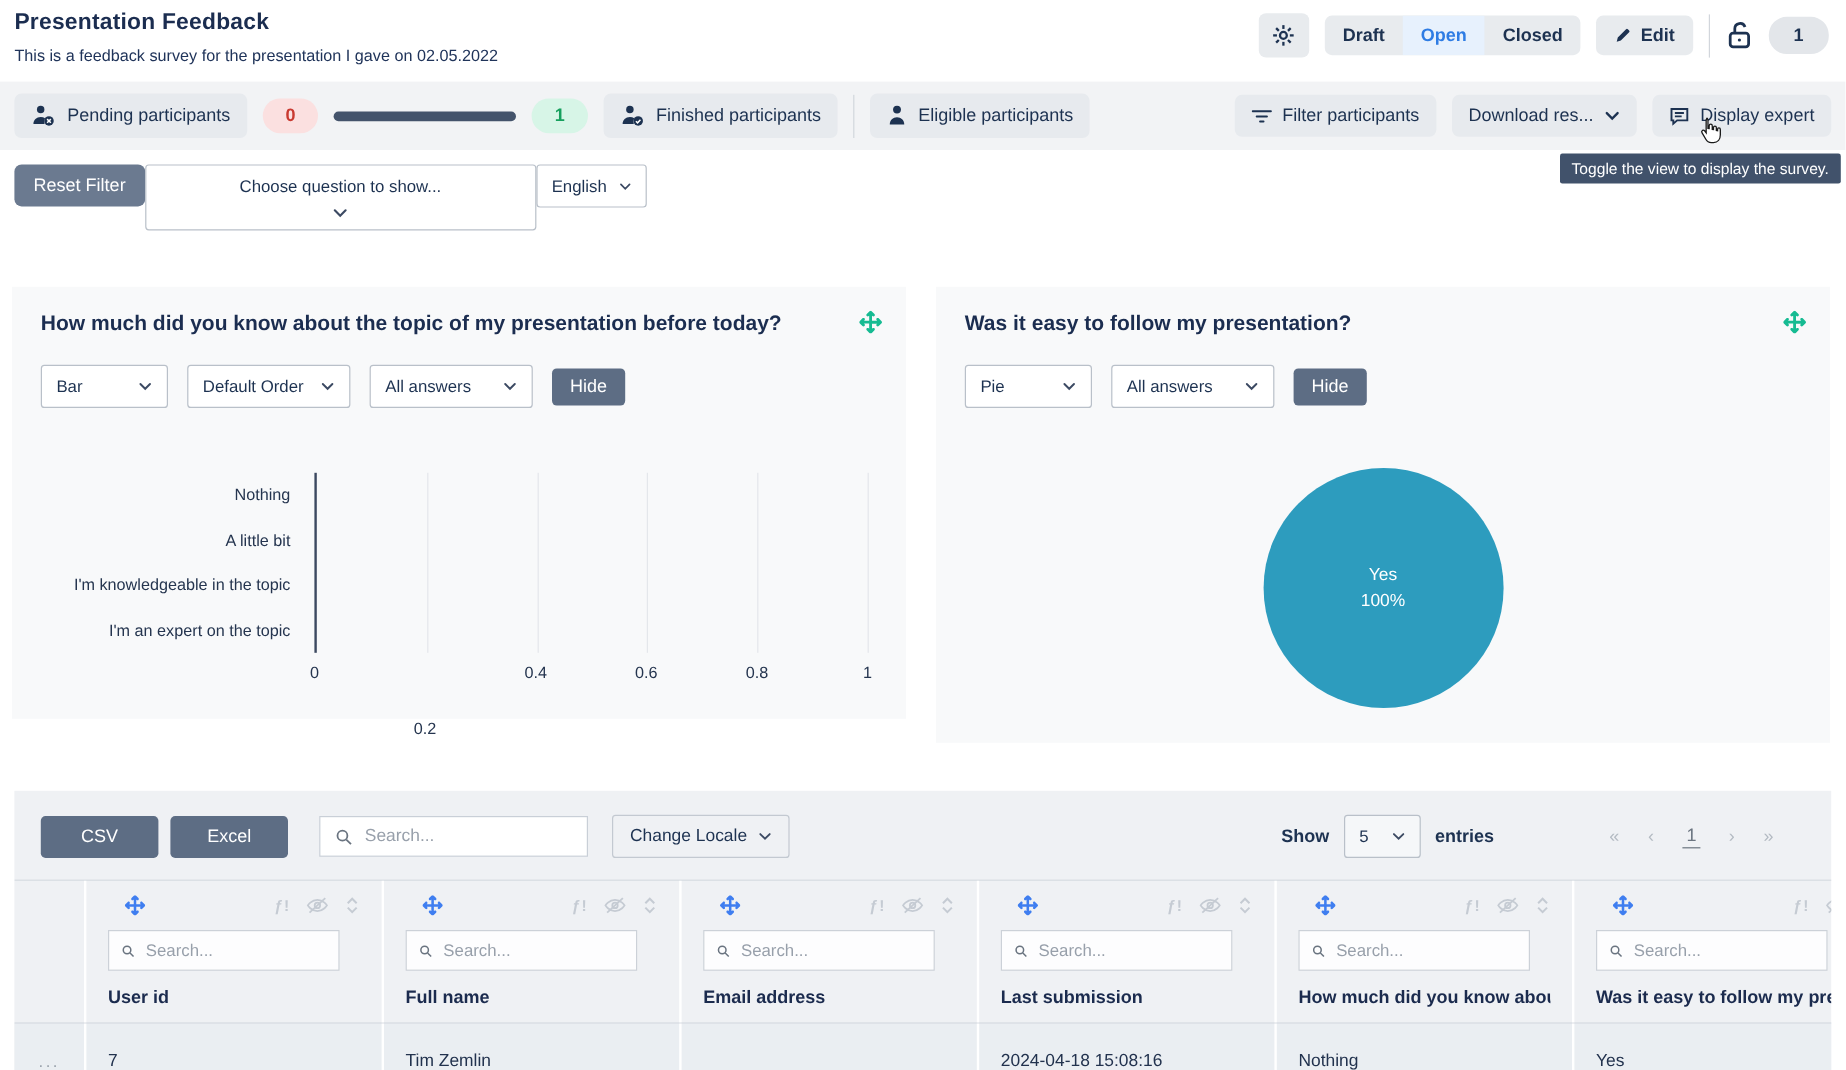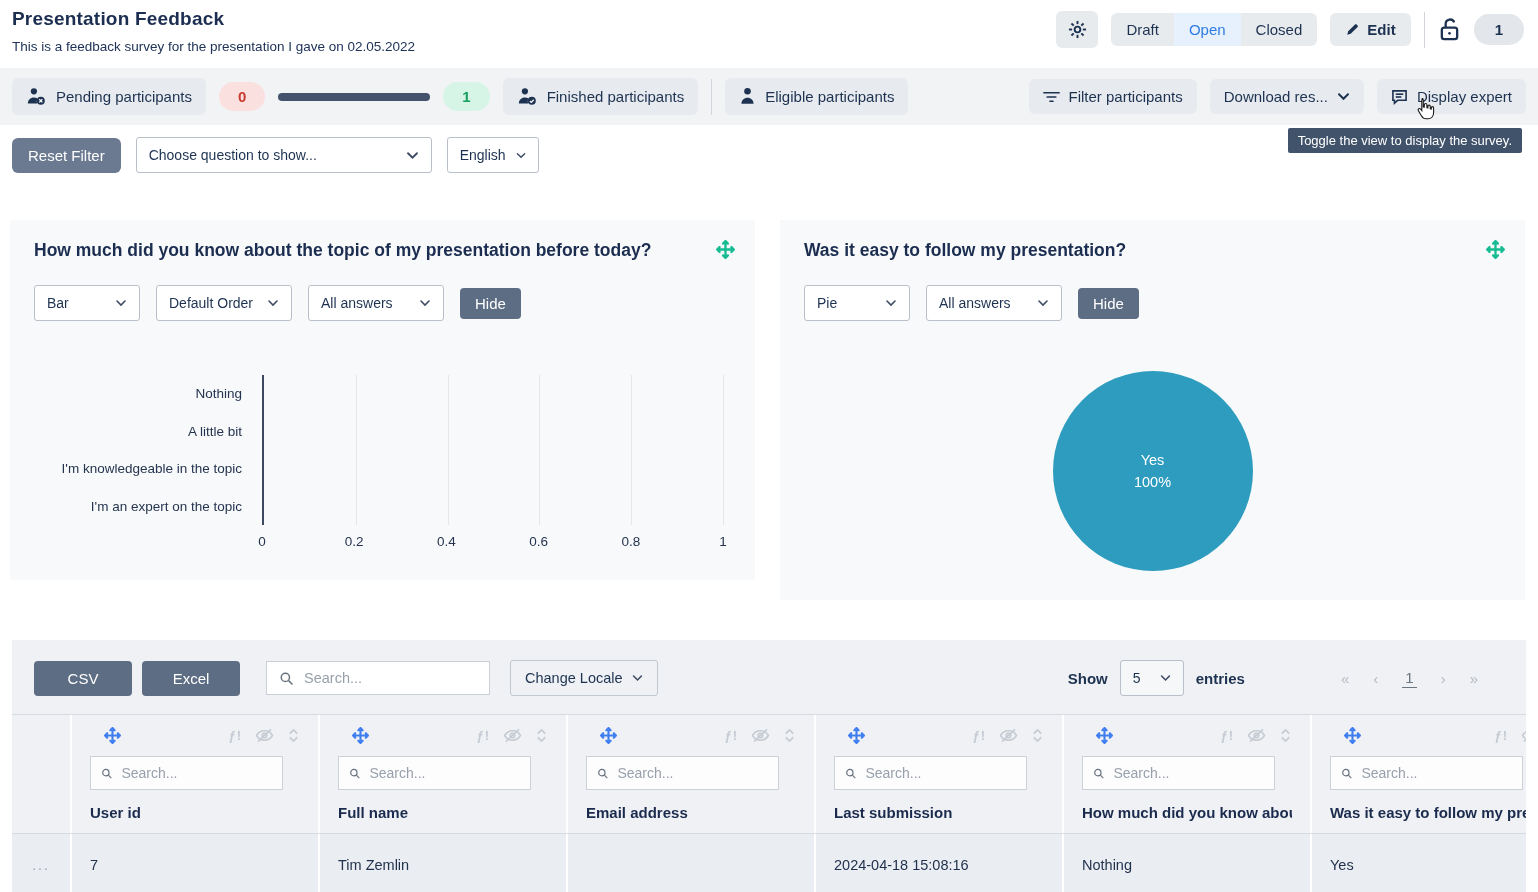--- a/index.html
+++ b/index.html
@@ -10,43 +10,43 @@
     color: #1d3251;
   }
   svg { display: block; }
 
   
   .page-header { display: flex; justify-content: space-between; align-items: flex-start; padding: 8px 14px 0 12px; }
   .page-title { font-size: 19px; font-weight: 700; color: #1b2d50; letter-spacing: .2px; }
   .page-subtitle { font-size: 13.5px; margin-top: 9px; color: #20345a; }
   .header-right { display: flex; align-items: center; gap: 13px; padding-top: 3px; }
   .icon-btn { background: #e8ebee; border-radius: 6px; width: 42px; height: 37px; display: flex; align-items: center; justify-content: center; cursor: pointer; }
-  .segmented { display: flex; background: #e8ebee; border-radius: 6px; font-weight: 400; font-size: 15px; overflow: hidden; text-align: center; }
+  .segmented { display: flex; background: #e8ebee; border-radius: 6px; font-weight: 700; font-size: 15px; overflow: hidden; text-align: center; }
   .segment { padding: 8px 15px; cursor: pointer; color: #1d3251; }
   .segment.active { color: #2e7ce4; background: #e7f1fd; }
   .edit-btn { display: flex; align-items: center; gap: 7px; background: #e8ebee; border-radius: 6px; padding: 8px 15px; font-weight: 700; font-size: 15px; cursor: pointer; }
   .vdivider { width: 1px; height: 36px; background: #d2d6dc; }
   .count-pill { background: #e3e6ea; border-radius: 15px; padding: 7px 21px; font-weight: 700; font-size: 15px; }
 
   
   .toolbar { position: relative; margin-top: 14px; background: #f2f3f5; padding: 10px 12px; display: flex; align-items: center; gap: 13px; }
   .tb-btn { display: flex; align-items: center; gap: 9px; background: #e7eaee; border-radius: 6px; padding: 9px 14px; font-weight: 400; font-size: 15px; color: #1d3251; cursor: pointer; white-space: nowrap; }
   .pill { border-radius: 15px; padding: 6px 19px; font-weight: 700; font-size: 15px; }
   .pill.red { background: #fbe0e0; color: #c93a31; }
   .pill.green { background: #d7f5e7; color: #17a05e; }
   .progress { width: 152px; height: 8px; border-radius: 4px; background: #44536b; }
   .tb-spacer { flex: 1; }
-  .tooltip { position: absolute; right: 16px; top: calc(100% + 3px); background: #41526b; color: #fff; font-size: 13px; padding: 5px 10px; border-radius: 2px; z-index: 9; white-space: nowrap; }
+  .tooltip { position: absolute; right: 4px; top: calc(100% + 3px); background: #41526b; color: #fff; font-size: 13px; padding: 5px 10px; border-radius: 2px; z-index: 9; white-space: nowrap; }
   .cursor-hand { position: absolute; right: 102px; top: 29px; z-index: 10; }
 
   
-  .filter-row { display: flex; align-items: flex-end; gap: 15px; padding: 12px 12px; }
+  .filter-row { display: flex; align-items: flex-start; padding: 12px 12px; }
   .btn-slate { background: #6b7a90; color: #fff; border-radius: 6px; padding: 9px 16px; font-size: 15px; cursor: pointer; }
   .select { display: flex; align-items: center; justify-content: space-between; gap: 10px; background: #fff; border: 1px solid #b9c0c9; border-radius: 3px; padding: 9px 12px; font-size: 14px; color: #1d3251; cursor: pointer; white-space: nowrap; }
-  .sel-question { width: 296px; }
+  .sel-question { width: 326px; flex-direction: column; }
   .sel-lang { width: 92px; }
 
   
   .charts-row { display: flex; gap: 25px; padding: 35px 13px 0 10px; align-items: flex-start; }
   .card { position: relative; background: #f8f9fa; width: 745px; padding: 20px 24px; }
   .card.left { height: 360px; }
   .card.right { height: 380px; }
   .card-title { font-size: 17.5px; font-weight: 700; color: #1b2d50; padding-right: 40px; }
   .card-move { position: absolute; top: 20px; right: 20px; color: #16bb92; }
   .card-controls { display: flex; gap: 16px; margin-top: 24px; }
@@ -288,21 +288,21 @@
             <div class="blabel">I'm knowledgeable in the topic</div>
             <div class="btrack"></div>
           </div>
           <div class="brow">
             <div class="blabel">I'm an expert on the topic</div>
             <div class="btrack"></div>
           </div>
         </div>
       <div class="baxis" id="bar-axis">
           <span class="tick" style="left: 0%;">0</span>
-          <span class="tick" style="left: 20%;">0.2</span>
+          <span class="tick" style="left: 20%; margin-top: 47px;">0.2</span>
           <span class="tick" style="left: 40%;">0.4</span>
           <span class="tick" style="left: 60%;">0.6</span>
           <span class="tick" style="left: 80%;">0.8</span>
           <span class="tick" style="left: 100%;">1</span>
         </div>
     </div>
   </div>
 
   <div class="card right">
     <div class="card-title">Was it easy to follow my presentation?</div>

